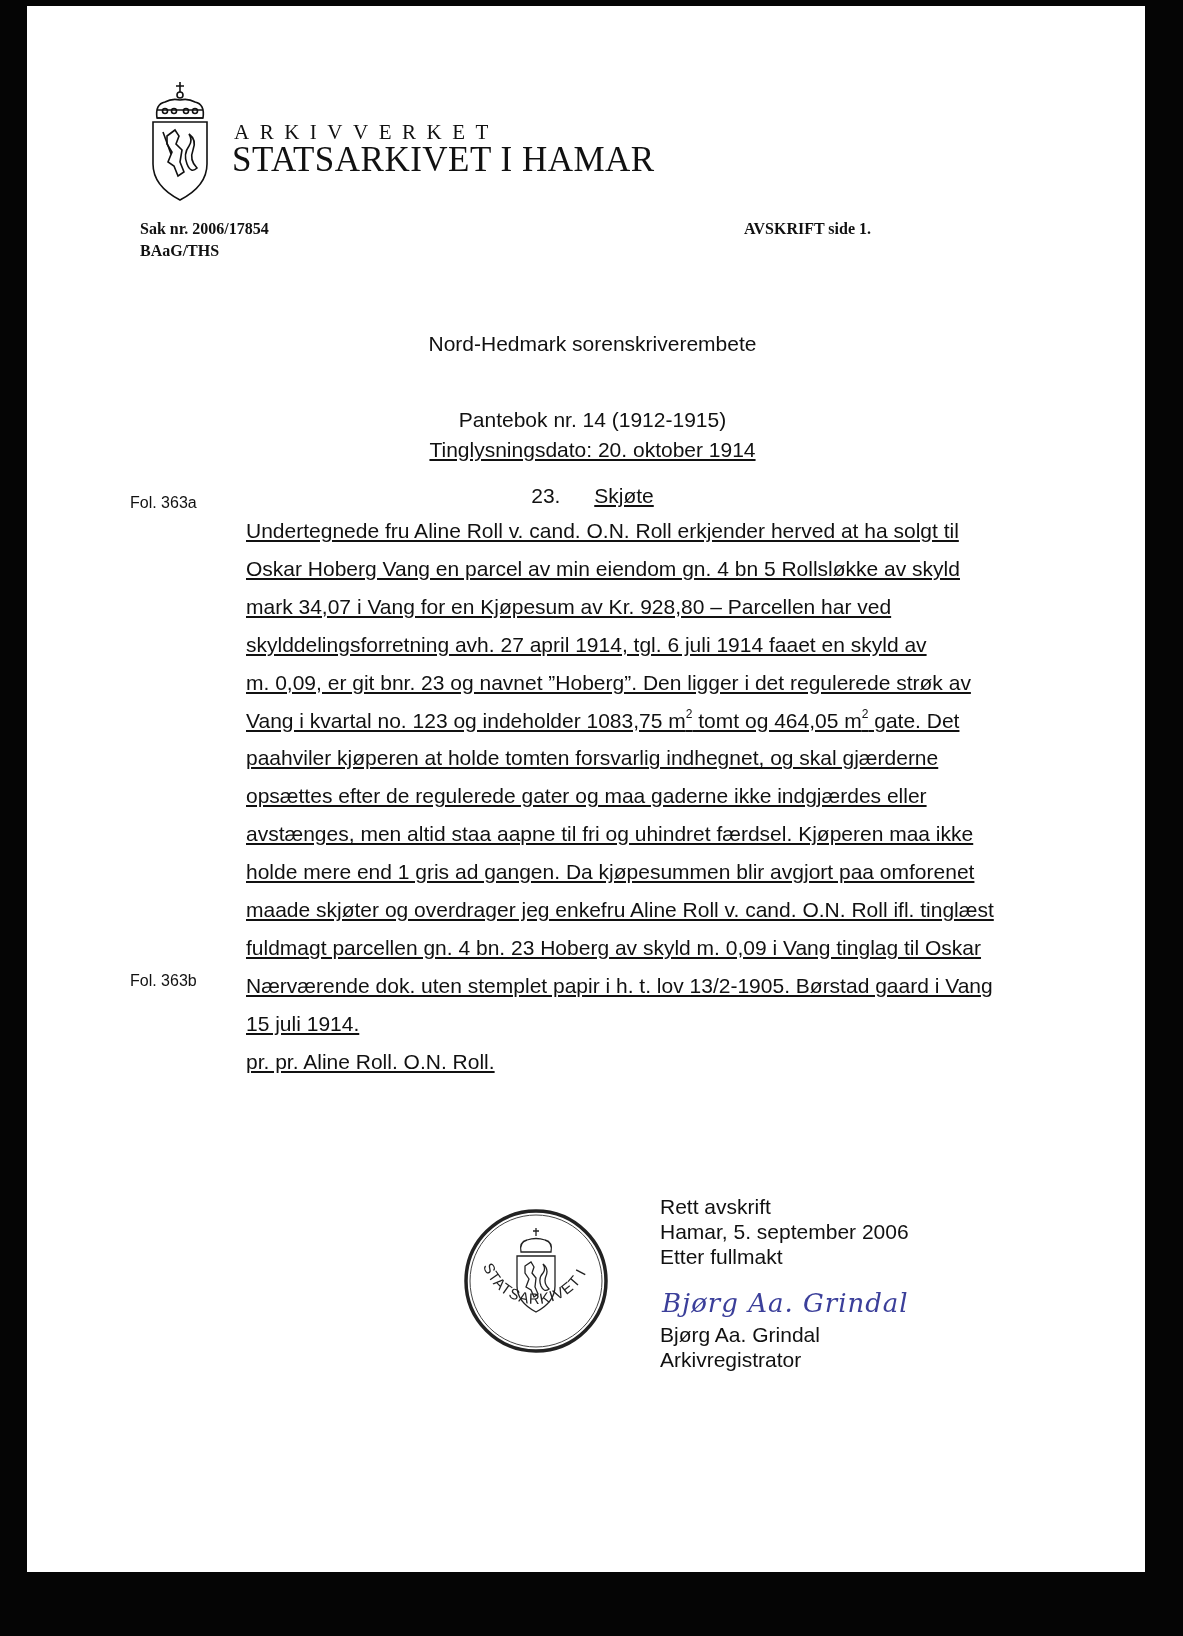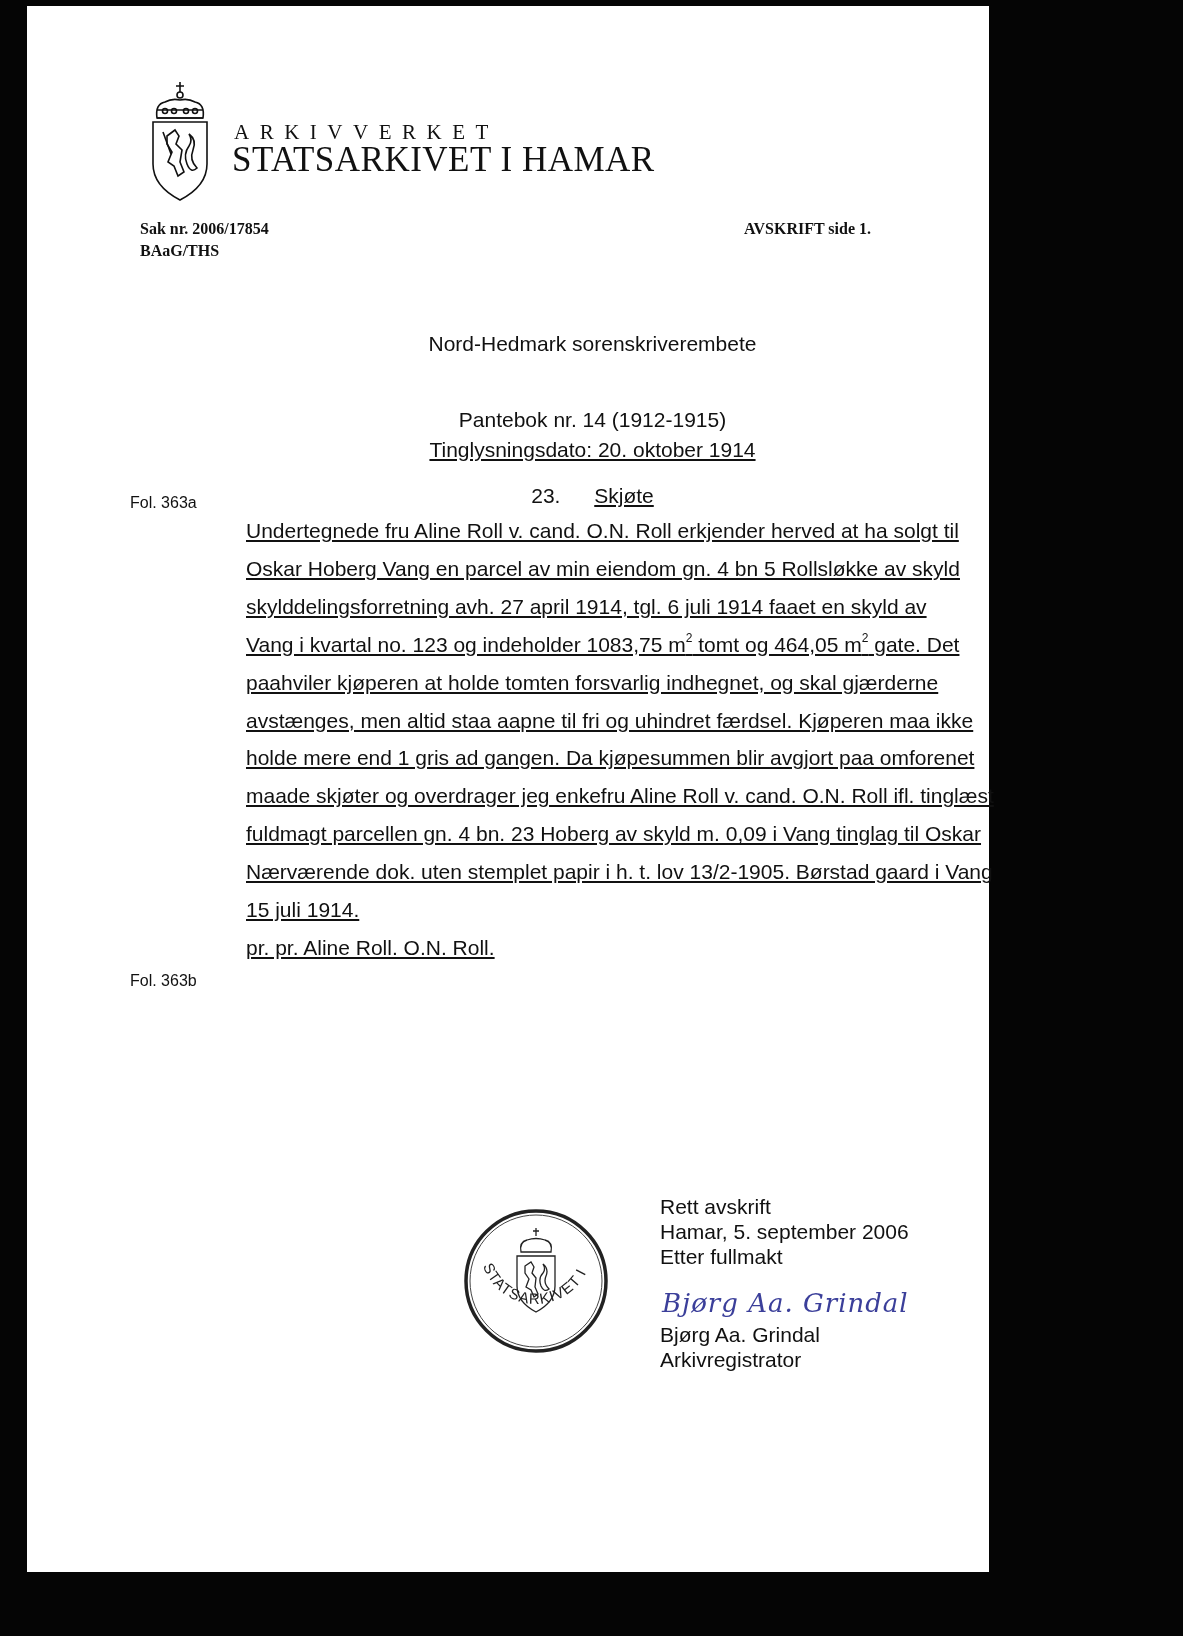--- a/index.html
+++ b/index.html
@@ -7,21 +7,21 @@
       width: 1183px; height: 1636px;
       background: #050505;
       position: relative;
       overflow: hidden;
       font-family: "Liberation Sans", sans-serif;
       color: #111;
     }
     .page {
       position: absolute;
       left: 27px; top: 6px;
-      width: 962px; height: 1566px;
+      width: 1118px; height: 1566px;
       background: #fff;
     }
     .abs { position: absolute; white-space: nowrap; }
     .serif { font-family: "Liberation Serif", serif; }
 
     
     .coat { left: 118px; top: 72px; width: 70px; height: 124px; }
     .arkiv { left: 207px; top: 114px; font-size: 21px; letter-spacing: 10.5px; }
     .statsarkiv { left: 205px; top: 134px; font-size: 35px; letter-spacing: 0.5px; }
     .sak { left: 113px; top: 212px; font-size: 16px; font-weight: bold; line-height: 22px; }
@@ -95,23 +95,26 @@
   <div class="abs center-block h3">Pantebok  nr. 14 (1912-1915)</div>
   <div class="abs center-block h4">Tinglysningsdato: 20. oktober 1914</div>
   <div class="abs center-block h5"><span>23. </span><span class="u">Skjøte</span></div>
 
   <div class="abs fol fol-a">Fol. 363a</div>
   <div class="abs fol fol-b">Fol. 363b</div>
 
   <div class="abs body-text">
     <span class="line">Undertegnede fru Aline Roll v. cand. O.N. Roll erkjender herved at ha solgt til</span>
     <span class="line">Oskar Hoberg Vang en parcel av min eiendom gn. 4 bn 5 Rollsløkke av skyld</span>
+    <span class="line">mark 34,07 i Vang for en Kjøpesum av Kr. 928,80 – Parcellen har ved</span>
     <span class="line">skylddelingsforretning avh. 27 april 1914, tgl. 6 juli 1914 faaet en skyld av</span>
+    <span class="line">m. 0,09, er git bnr. 23 og navnet ”Hoberg”. Den ligger i det regulerede strøk av</span>
     <span class="line"><span>Vang i kvartal no. 123 og indeholder 1083,75 m</span><sup>2</sup><span> tomt og 464,05 m</span><sup>2</sup><span> gate. Det</span></span>
     <span class="line">paahviler kjøperen at holde tomten forsvarlig indhegnet, og skal gjærderne</span>
+    <span class="line">opsættes efter de regulerede gater og maa gaderne ikke indgjærdes eller</span>
     <span class="line">avstænges, men altid staa aapne til fri og uhindret færdsel. Kjøperen maa ikke</span>
     <span class="line">holde mere end 1 gris ad gangen. Da kjøpesummen blir avgjort paa omforenet</span>
     <span class="line">maade skjøter og overdrager jeg enkefru Aline Roll v. cand. O.N. Roll ifl. tinglæst</span>
     <span class="line">fuldmagt parcellen gn. 4 bn. 23 Hoberg av skyld m. 0,09 i Vang tinglag til Oskar</span>
     <span class="line">Nærværende dok. uten stemplet papir i h. t. lov 13/2-1905. Børstad gaard i Vang</span>
     <span class="line">15 juli 1914.</span>
     <span class="line">pr. pr. Aline Roll. O.N. Roll.</span>
   </div>
 
   <svg class="abs stamp" viewBox="0 0 150 150">

